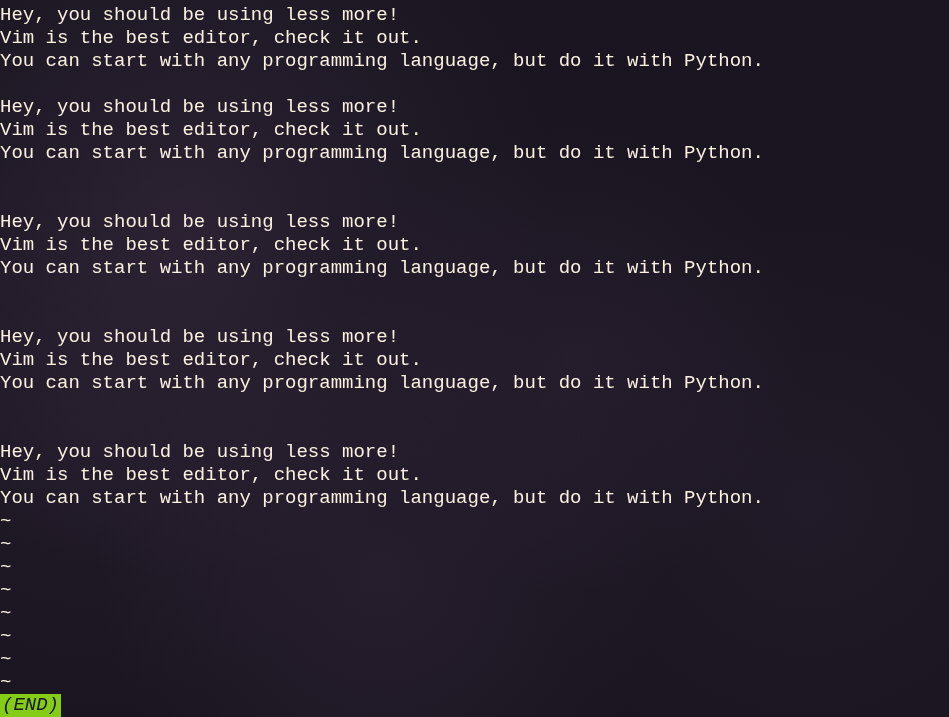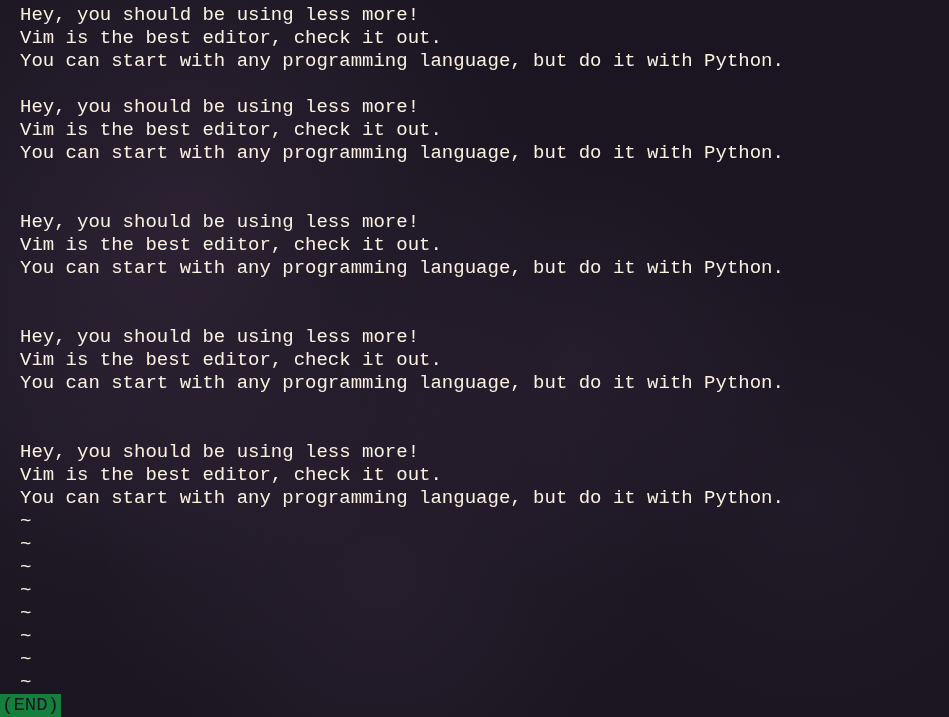--- a/index.html
+++ b/index.html
@@ -17,21 +17,21 @@
                         radial-gradient(circle at 40% 80%, rgba(75,55,85,0.25) 0%, transparent 35%),
                         radial-gradient(circle at 10% 60%, rgba(65,50,75,0.2) 0%, transparent 30%);
       font-family: "Menlo", "Consolas", "Liberation Mono", "Courier New", monospace;
       font-size: 19px;
       line-height: 23px;
       color: #faf1e0;
       overflow: hidden;
       position: relative;
     }
     .terminal-content {
-      padding-left: 20px;
+      padding-left: 0;
       padding-top: 4px;
       white-space: pre;
     }
     .text-line {
       height: 23px;
       display: block;
     }
     .blank-line {
       height: 23px;
       display: block;
@@ -42,23 +42,24 @@
     }
     .status-line {
       position: absolute;
       bottom: 0;
       left: 0;
       height: 23px;
       display: flex;
       align-items: center;
     }
     .status-text {
-      background: #15803d;
+      background: #84cc16;
       color: #1a1520;
       padding: 0 2px;
+      font-style: italic;
     }
   </style>
 </head>
 <body>
 
 <div class="terminal-content"><span class="text-line">Hey, you should be using less more!</span><span class="text-line">Vim is the best editor, check it out.</span><span class="text-line">You can start with any programming language, but do it with Python.</span><span class="blank-line"></span><span class="text-line">Hey, you should be using less more!</span><span class="text-line">Vim is the best editor, check it out.</span><span class="text-line">You can start with any programming language, but do it with Python.</span><span class="blank-line"></span><span class="blank-line"></span><span class="text-line">Hey, you should be using less more!</span><span class="text-line">Vim is the best editor, check it out.</span><span class="text-line">You can start with any programming language, but do it with Python.</span><span class="blank-line"></span><span class="blank-line"></span><span class="text-line">Hey, you should be using less more!</span><span class="text-line">Vim is the best editor, check it out.</span><span class="text-line">You can start with any programming language, but do it with Python.</span><span class="blank-line"></span><span class="blank-line"></span><span class="text-line">Hey, you should be using less more!</span><span class="text-line">Vim is the best editor, check it out.</span><span class="text-line">You can start with any programming language, but do it with Python.</span><span class="tilde-line">~</span><span class="tilde-line">~</span><span class="tilde-line">~</span><span class="tilde-line">~</span><span class="tilde-line">~</span><span class="tilde-line">~</span><span class="tilde-line">~</span><span class="tilde-line">~</span></div>
 
 <div class="status-line">
   <span class="status-text">(END)</span>
 </div>

